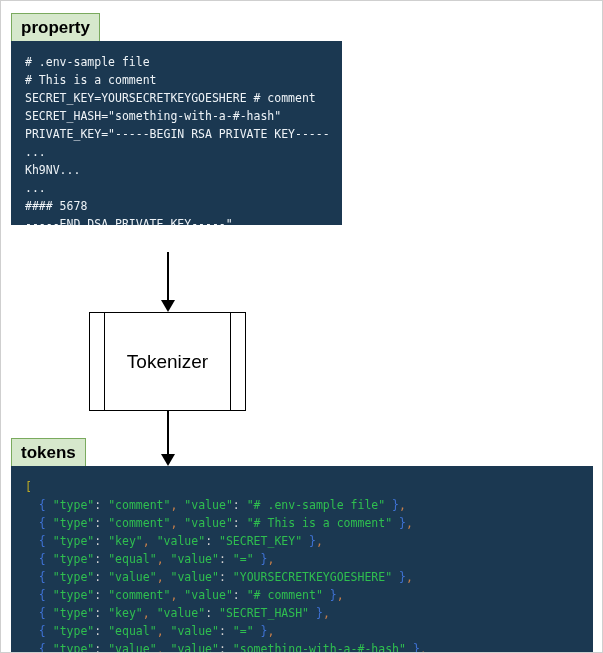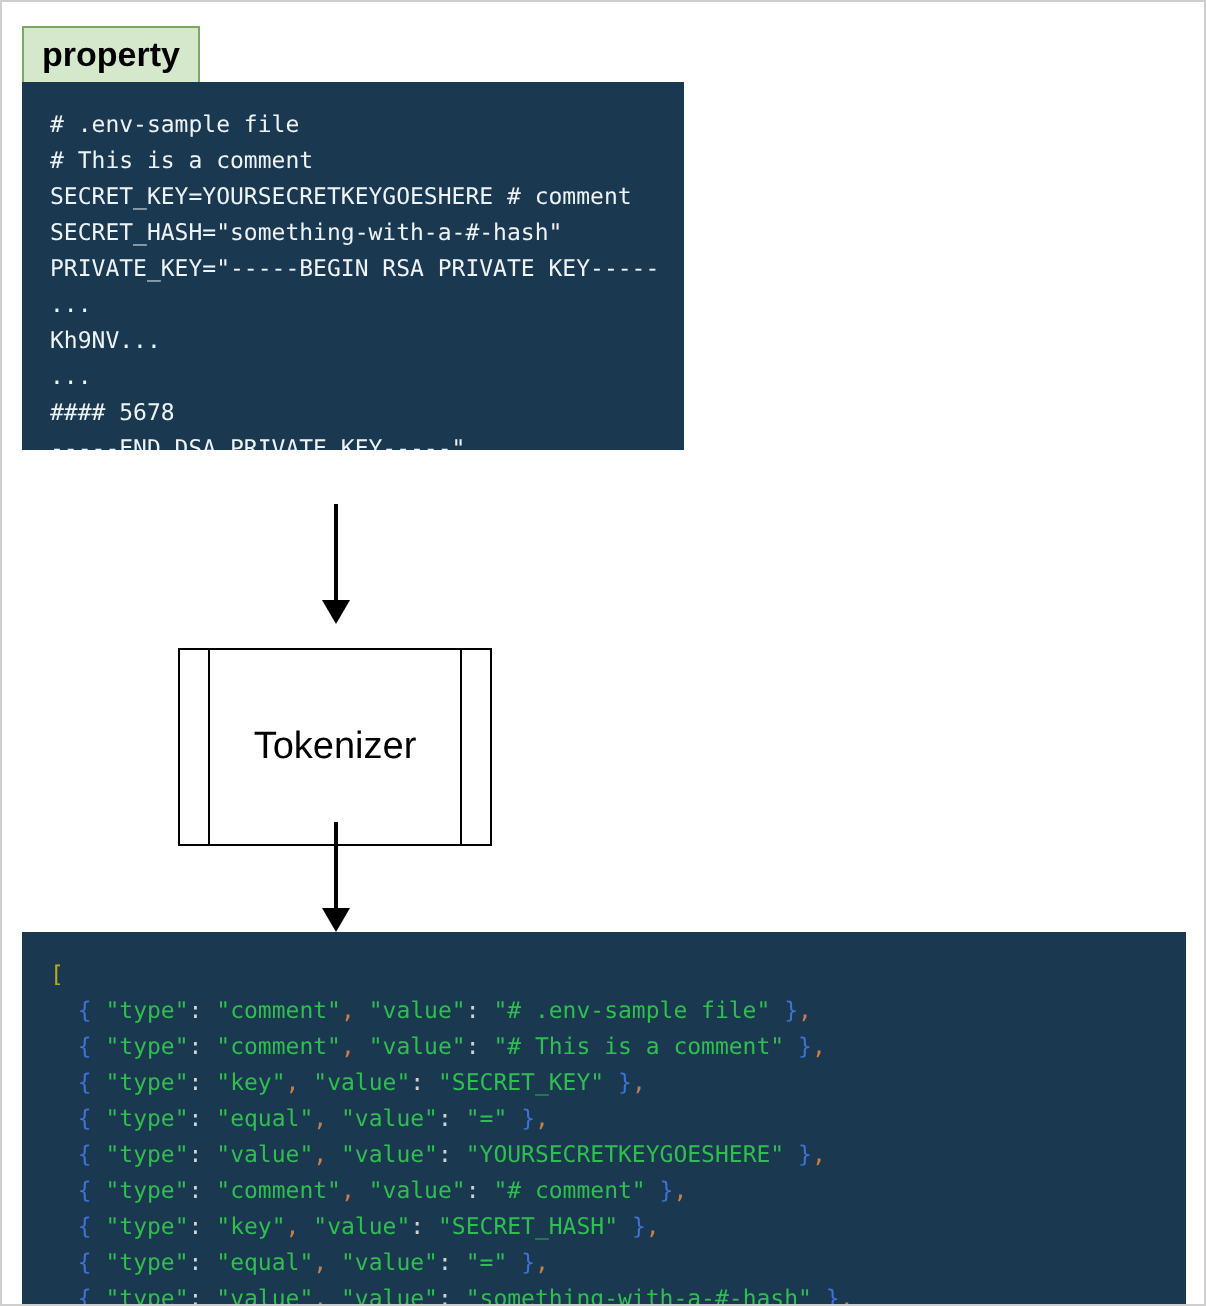--- a/index.html
+++ b/index.html
@@ -84,21 +84,20 @@
   
   #tokenizer-box {
     position: absolute;
     left: 88px;
     top: 311px;
     width: 157px;
     height: 99px;
     background: #ffffff;
     border: 1.6px solid #000000;
     box-sizing: border-box;
-    margin-top: 12px;
   }
   #tokenizer-box .bar-left,
   #tokenizer-box .bar-right {
     position: absolute;
     top: 0;
     bottom: 0;
     width: 0;
     border-left: 1.6px solid #000000;
   }
   #tokenizer-box .bar-left  { left: 14px; }
@@ -161,16 +160,17 @@
     <div class="bar-left"></div>
     <div class="bar-right"></div>
     <div id="tokenizer-label">Tokenizer</div>
   </div>
 
   <div class="arrow" id="arrow-2">
     <div class="shaft"></div>
     <div class="head"></div>
   </div>
 
+  <div class="label-tab" id="tab-tokens">tokens</div>
 
   <div class="code-panel" id="panel-tokens"><span class="ln"><span class="t-brk">[</span></span><span class="ln"><span class="t-punc">  </span><span class="t-brace">{</span><span class="t-punc"> </span><span class="t-str">"type"</span><span class="t-colon">:</span><span class="t-punc"> </span><span class="t-str">"comment"</span><span class="t-comma">,</span><span class="t-punc"> </span><span class="t-str">"value"</span><span class="t-colon">:</span><span class="t-punc"> </span><span class="t-str">"# .env-sample file"</span><span class="t-punc"> </span><span class="t-brace">}</span><span class="t-comma">,</span></span><span class="ln"><span class="t-punc">  </span><span class="t-brace">{</span><span class="t-punc"> </span><span class="t-str">"type"</span><span class="t-colon">:</span><span class="t-punc"> </span><span class="t-str">"comment"</span><span class="t-comma">,</span><span class="t-punc"> </span><span class="t-str">"value"</span><span class="t-colon">:</span><span class="t-punc"> </span><span class="t-str">"# This is a comment"</span><span class="t-punc"> </span><span class="t-brace">}</span><span class="t-comma">,</span></span><span class="ln"><span class="t-punc">  </span><span class="t-brace">{</span><span class="t-punc"> </span><span class="t-str">"type"</span><span class="t-colon">:</span><span class="t-punc"> </span><span class="t-str">"key"</span><span class="t-comma">,</span><span class="t-punc"> </span><span class="t-str">"value"</span><span class="t-colon">:</span><span class="t-punc"> </span><span class="t-str">"SECRET_KEY"</span><span class="t-punc"> </span><span class="t-brace">}</span><span class="t-comma">,</span></span><span class="ln"><span class="t-punc">  </span><span class="t-brace">{</span><span class="t-punc"> </span><span class="t-str">"type"</span><span class="t-colon">:</span><span class="t-punc"> </span><span class="t-str">"equal"</span><span class="t-comma">,</span><span class="t-punc"> </span><span class="t-str">"value"</span><span class="t-colon">:</span><span class="t-punc"> </span><span class="t-str">"="</span><span class="t-punc"> </span><span class="t-brace">}</span><span class="t-comma">,</span></span><span class="ln"><span class="t-punc">  </span><span class="t-brace">{</span><span class="t-punc"> </span><span class="t-str">"type"</span><span class="t-colon">:</span><span class="t-punc"> </span><span class="t-str">"value"</span><span class="t-comma">,</span><span class="t-punc"> </span><span class="t-str">"value"</span><span class="t-colon">:</span><span class="t-punc"> </span><span class="t-str">"YOURSECRETKEYGOESHERE"</span><span class="t-punc"> </span><span class="t-brace">}</span><span class="t-comma">,</span></span><span class="ln"><span class="t-punc">  </span><span class="t-brace">{</span><span class="t-punc"> </span><span class="t-str">"type"</span><span class="t-colon">:</span><span class="t-punc"> </span><span class="t-str">"comment"</span><span class="t-comma">,</span><span class="t-punc"> </span><span class="t-str">"value"</span><span class="t-colon">:</span><span class="t-punc"> </span><span class="t-str">"# comment"</span><span class="t-punc"> </span><span class="t-brace">}</span><span class="t-comma">,</span></span><span class="ln"><span class="t-punc">  </span><span class="t-brace">{</span><span class="t-punc"> </span><span class="t-str">"type"</span><span class="t-colon">:</span><span class="t-punc"> </span><span class="t-str">"key"</span><span class="t-comma">,</span><span class="t-punc"> </span><span class="t-str">"value"</span><span class="t-colon">:</span><span class="t-punc"> </span><span class="t-str">"SECRET_HASH"</span><span class="t-punc"> </span><span class="t-brace">}</span><span class="t-comma">,</span></span><span class="ln"><span class="t-punc">  </span><span class="t-brace">{</span><span class="t-punc"> </span><span class="t-str">"type"</span><span class="t-colon">:</span><span class="t-punc"> </span><span class="t-str">"equal"</span><span class="t-comma">,</span><span class="t-punc"> </span><span class="t-str">"value"</span><span class="t-colon">:</span><span class="t-punc"> </span><span class="t-str">"="</span><span class="t-punc"> </span><span class="t-brace">}</span><span class="t-comma">,</span></span><span class="ln"><span class="t-punc">  </span><span class="t-brace">{</span><span class="t-punc"> </span><span class="t-str">"type"</span><span class="t-colon">:</span><span class="t-punc"> </span><span class="t-str">"value"</span><span class="t-comma">,</span><span class="t-punc"> </span><span class="t-str">"value"</span><span class="t-colon">:</span><span class="t-punc"> </span><span class="t-str">"something-with-a-#-hash"</span><span class="t-punc"> </span><span class="t-brace">}</span><span class="t-comma">,</span></span></div>
 
 </div>
 
 </body></html>

